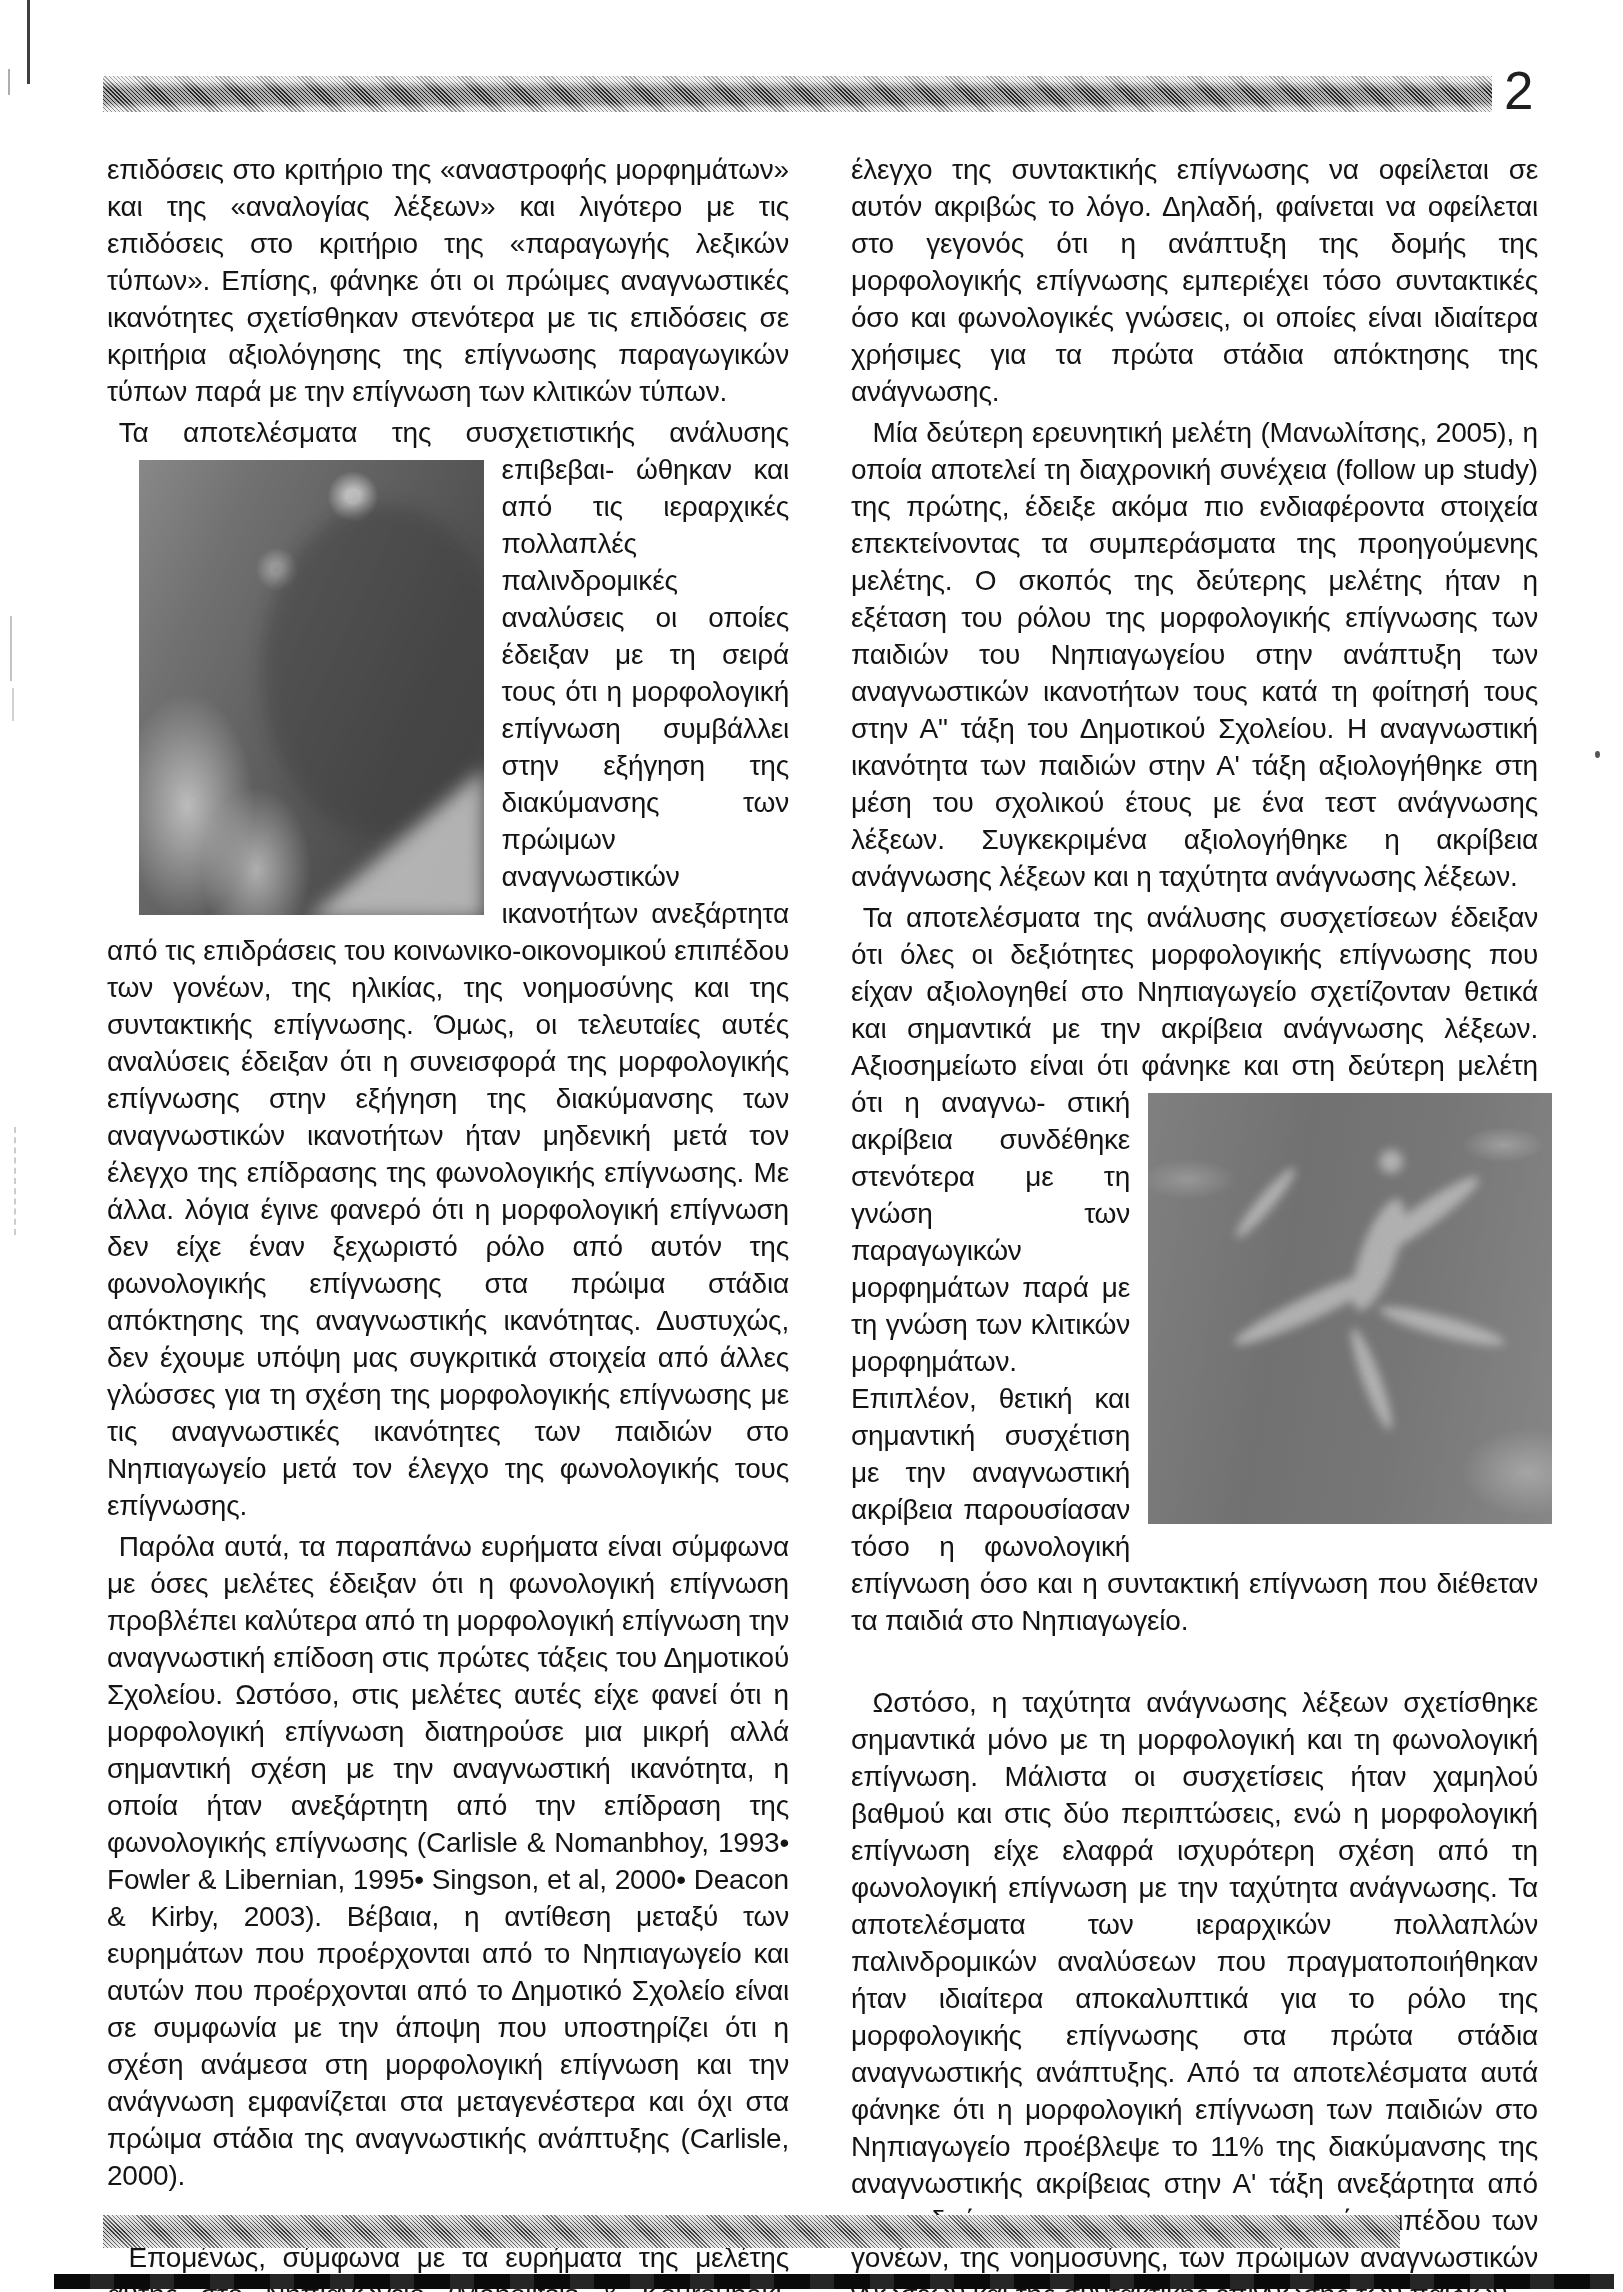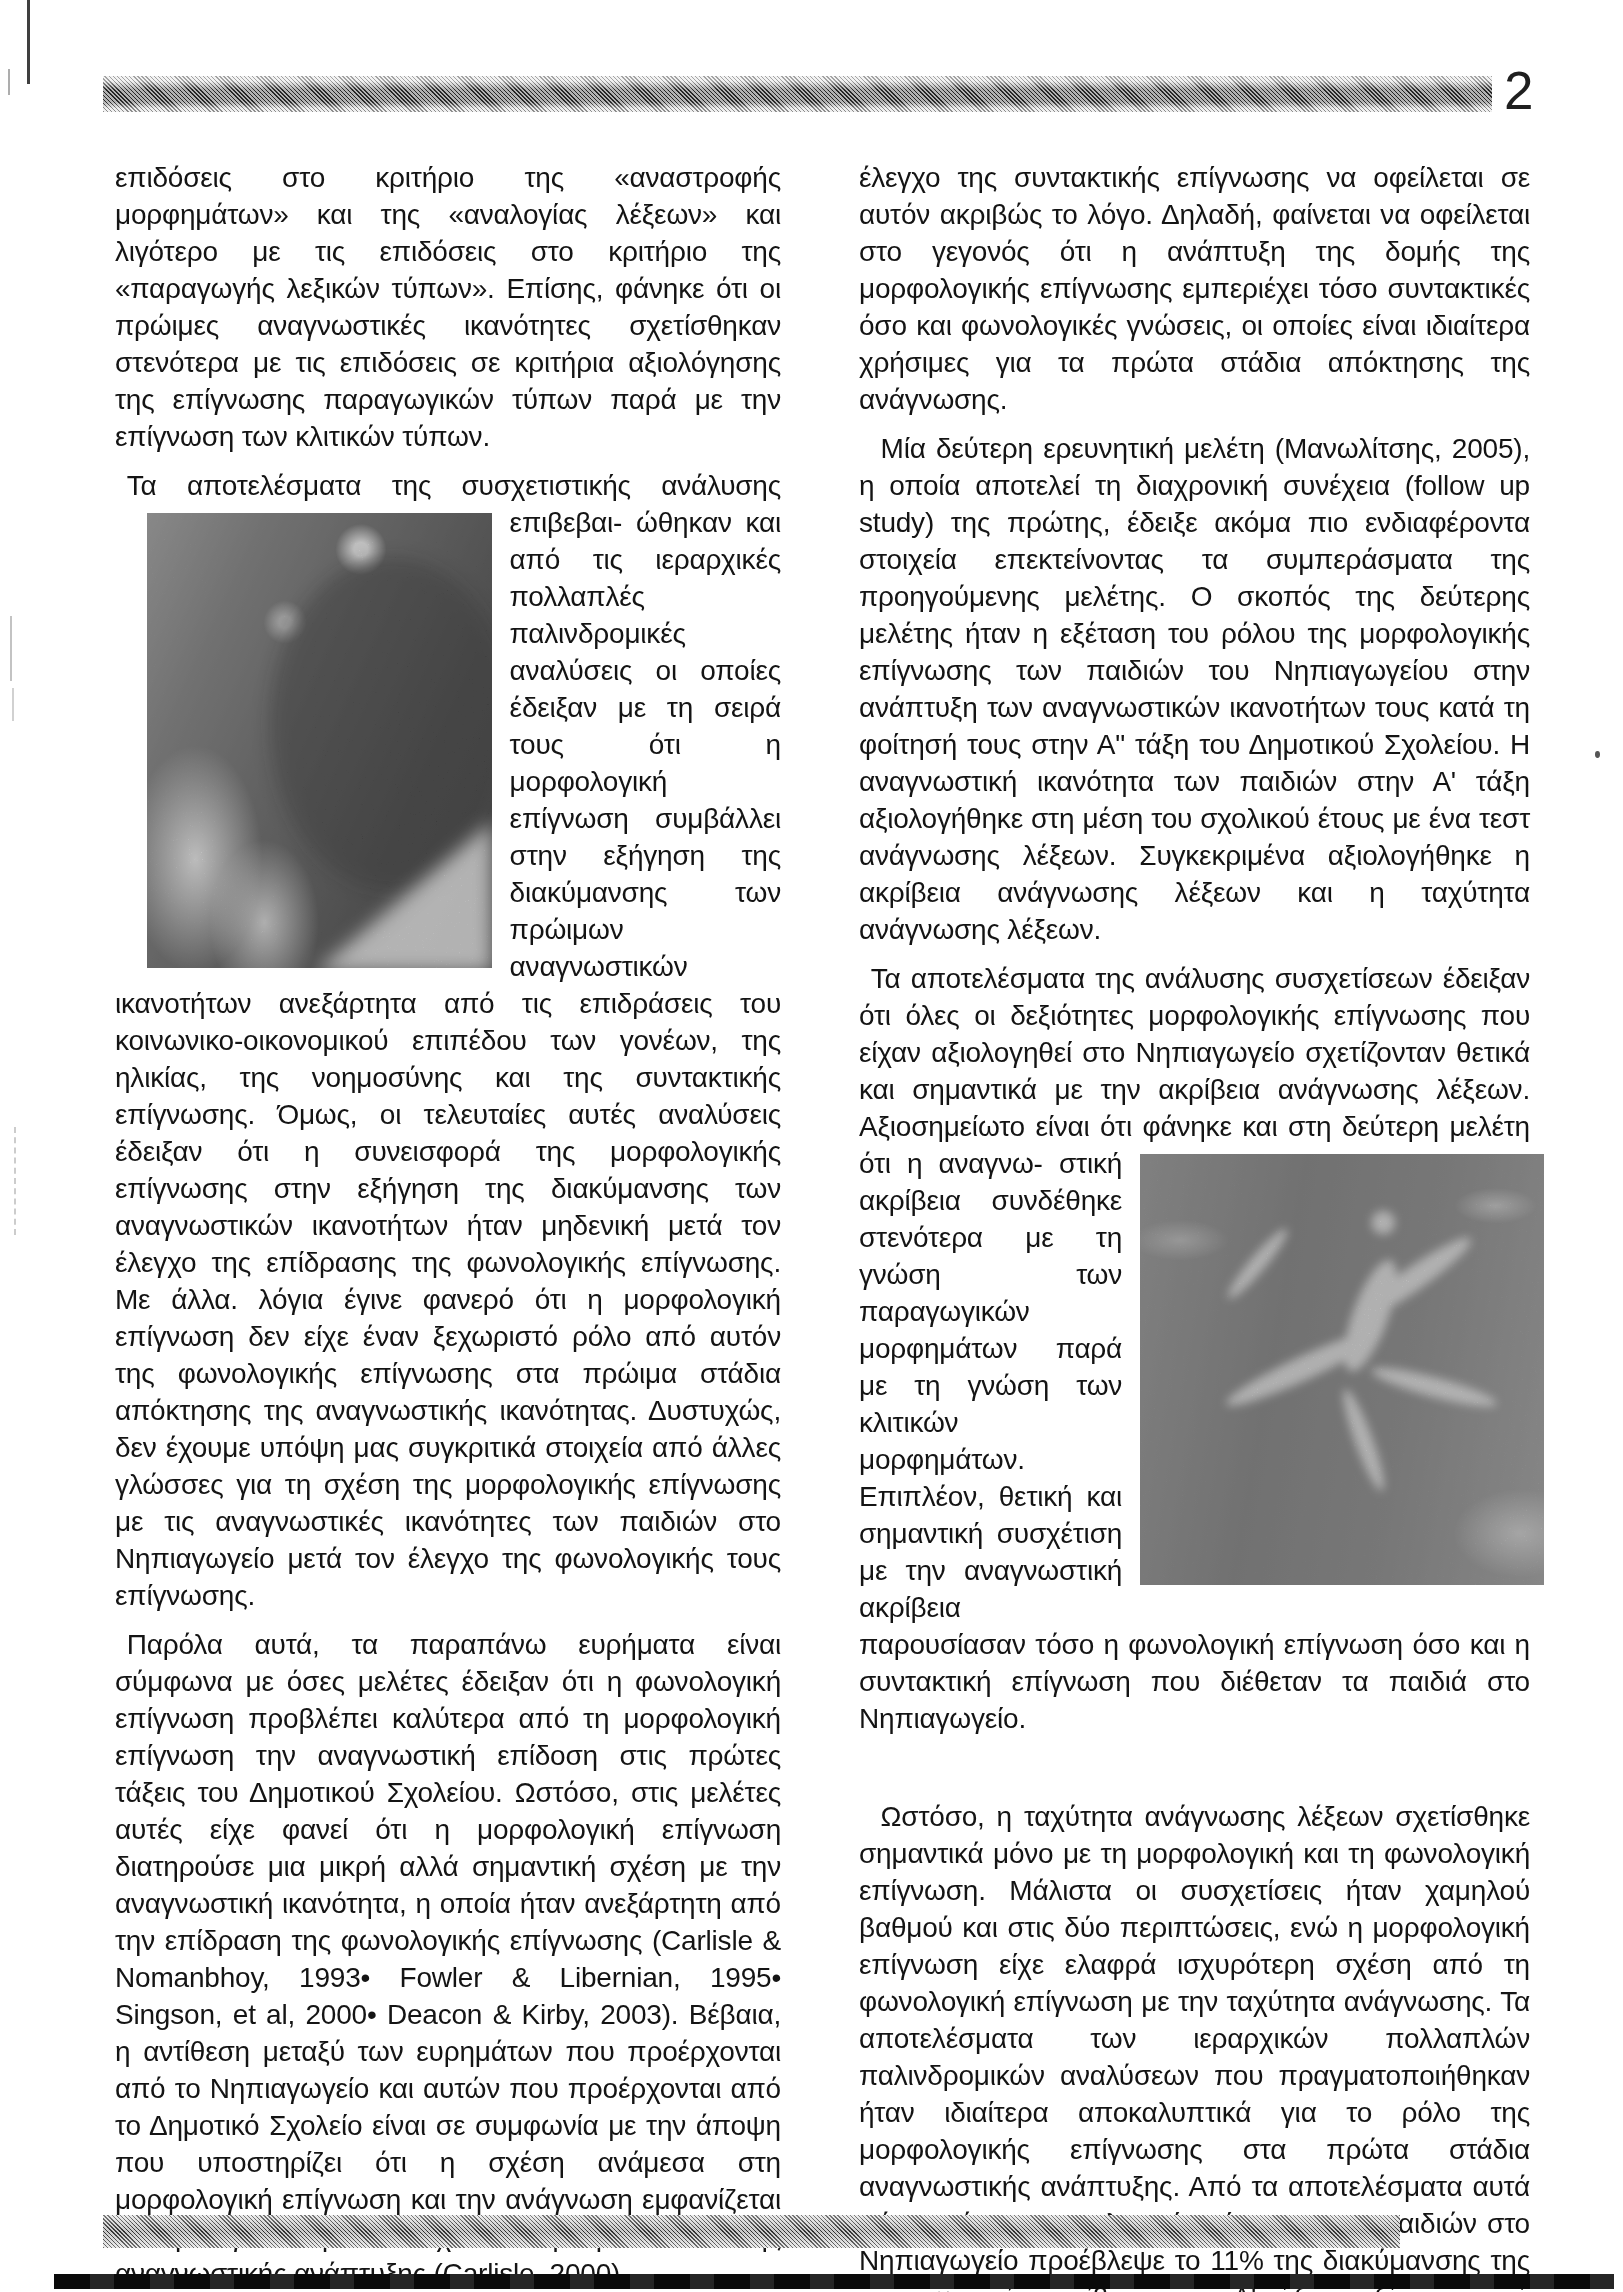--- a/index.html
+++ b/index.html
@@ -39,21 +39,21 @@
   }
 
   
   .col{
     position:absolute;top:147px;
     font-size:28px;line-height:37px;letter-spacing:-0.2px;
     text-align:justify;color:#141414;
   }
   #col-left{left:103px;width:690px}
   #col-right{left:847px;width:695px}
-  .col p{margin:12px;padding:0}
+  .col p{margin:4px;padding:0}
   .ind-sm{text-indent:11.8px}
   .ind-md{text-indent:21.6px}
   .gap{height:37px}
 
   
   .photo{display:block;position:relative;overflow:hidden}
   .photo svg{position:absolute;inset:0;width:100%;height:100%;display:block}
   .photo-left{
     float:left;width:345px;height:455px;margin:8.8px 17.6px 5.9px 32px;
     background:

